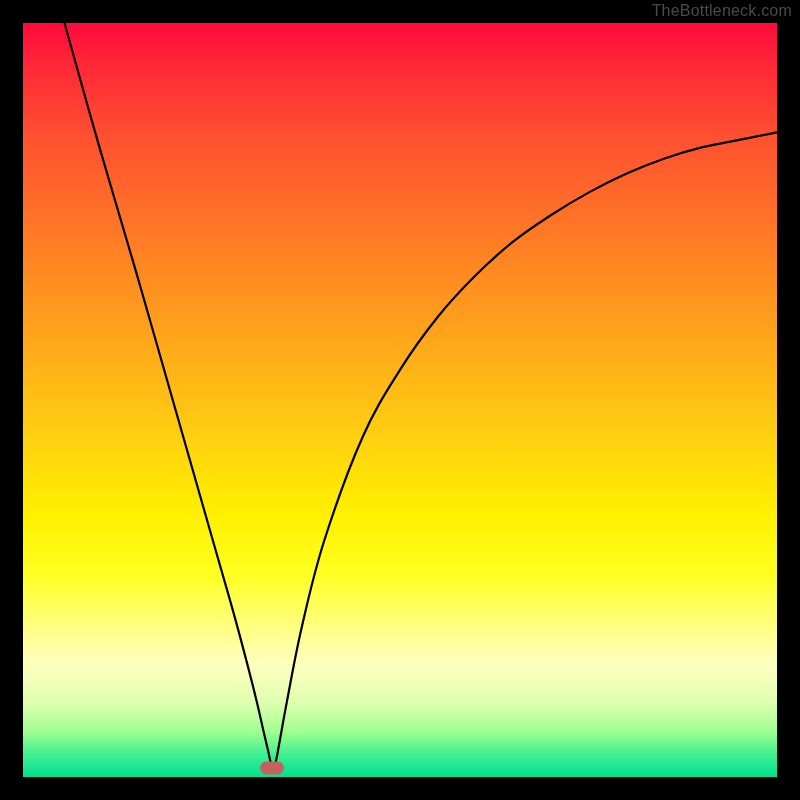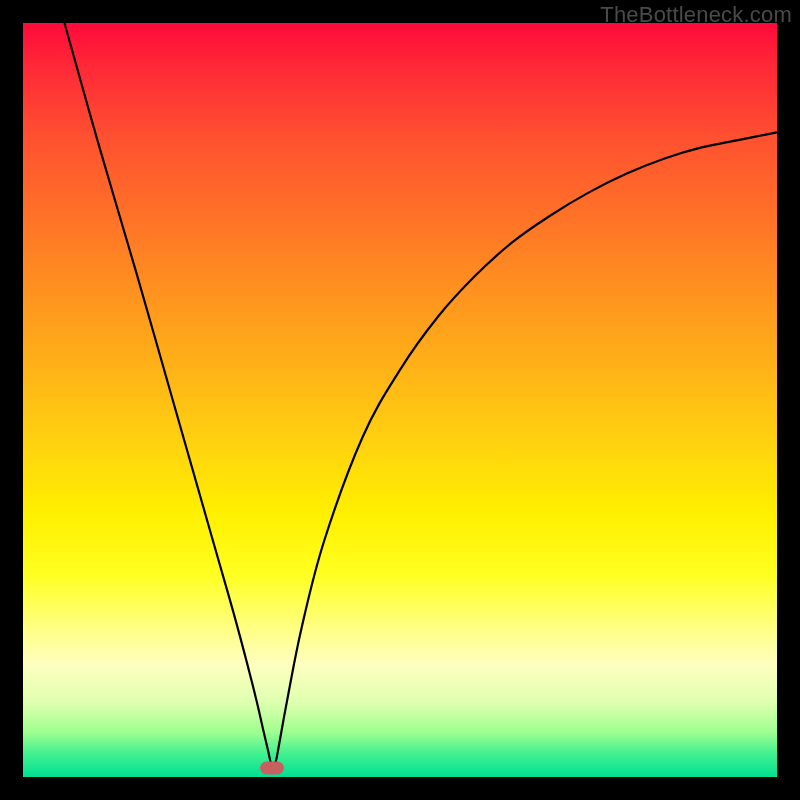--- a/index.html
+++ b/index.html
@@ -33,21 +33,21 @@
       #a0ff90 94%,
       #40f090 97%,
       #00e090 100%
     );
   }
   .watermark {
     position: absolute;
     top: 2px;
     right: 8px;
     color: #4a4a4a;
-    font-size: 22px;
+    font-size: 16px;
     font-weight: 500;
     letter-spacing: 0.2px;
     z-index: 10;
   }
   .curve-svg {
     position: absolute;
     left: 23px;
     top: 23px;
     width: 754px;
     height: 754px;

